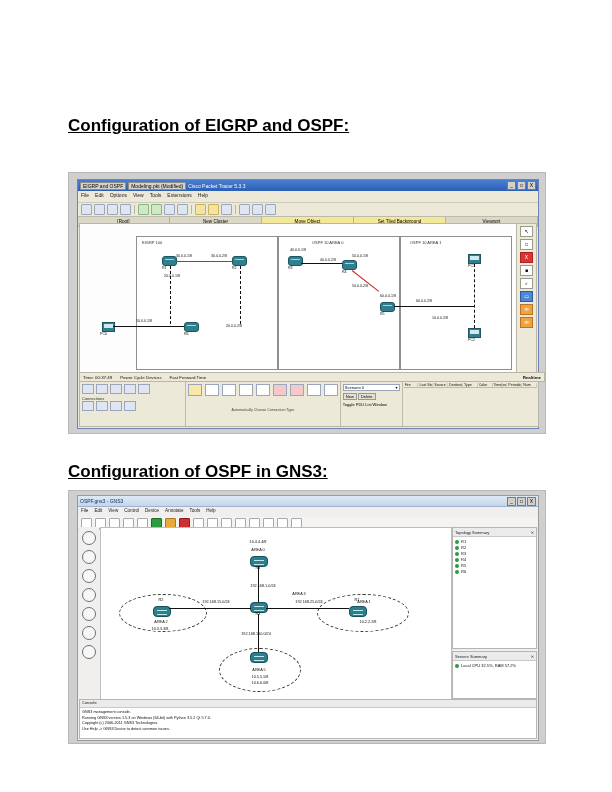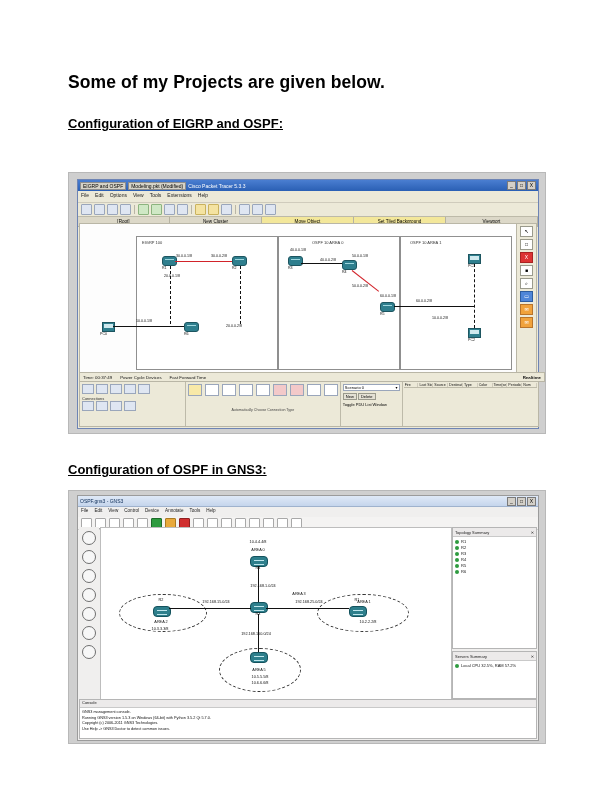--- a/index.html
+++ b/index.html
@@ -7,21 +7,21 @@
     width:612px;height:792px;background:#ffffff;
     font-family:"Liberation Sans",sans-serif;
     overflow:hidden;position:relative;
   }
   .page{position:absolute;inset:0;padding:0;}
   .h1{
     position:absolute;left:68px;top:72px;width:480px;
     font-size:17.5px;font-weight:bold;color:#000;letter-spacing:.1px;
   }
   .h2{
-    position:absolute;left:68px;font-size:13px;font-weight:bold;color:#000;
+    position:absolute;left:68px;font-size:17px;font-weight:bold;color:#000;
     text-decoration:underline;
   }
   #cap1{top:116px;}
   #cap2{top:462px;}
 
   
   .shot{position:absolute;background:#cfcfcf;border:1px solid #b8b8b8;overflow:hidden;}
   #shot1{left:68px;top:172px;width:476px;height:260px;}
   #shot2{left:68px;top:490px;width:476px;height:252px;}
 
@@ -108,21 +108,20 @@
   .gr{position:absolute;width:16px;height:9px;background:#2e7f8c;border:1px solid #14525d;border-radius:4px;}
   .gr:after{content:"";position:absolute;left:3px;top:3px;width:10px;height:3px;border-top:1px solid #bfe6ec;border-bottom:1px solid #bfe6ec;}
   .glab{position:absolute;font-size:3.8px;color:#111;white-space:nowrap;text-align:center;}
   .gline{position:absolute;background:#111;}
 </style>
 </head>
 <body>
 
 <div class="page">
 
-  <div class="h1">Some of my Projects are given below.</div>
   <div class="h2" id="cap1">Configuration of EIGRP and OSPF:</div>
   <div class="h2" id="cap2">Configuration of OSPF in GNS3:</div>
 
   <div class="shot" id="shot1">
     <div class="pt">
 
       <div class="pt-title">
         <span class="seg">EIGRP and OSPF</span>
         <span class="seg">Modeling.pkt (Modified)</span>
         <span class="t">Cisco Packet Tracer 5.3.3</span>

